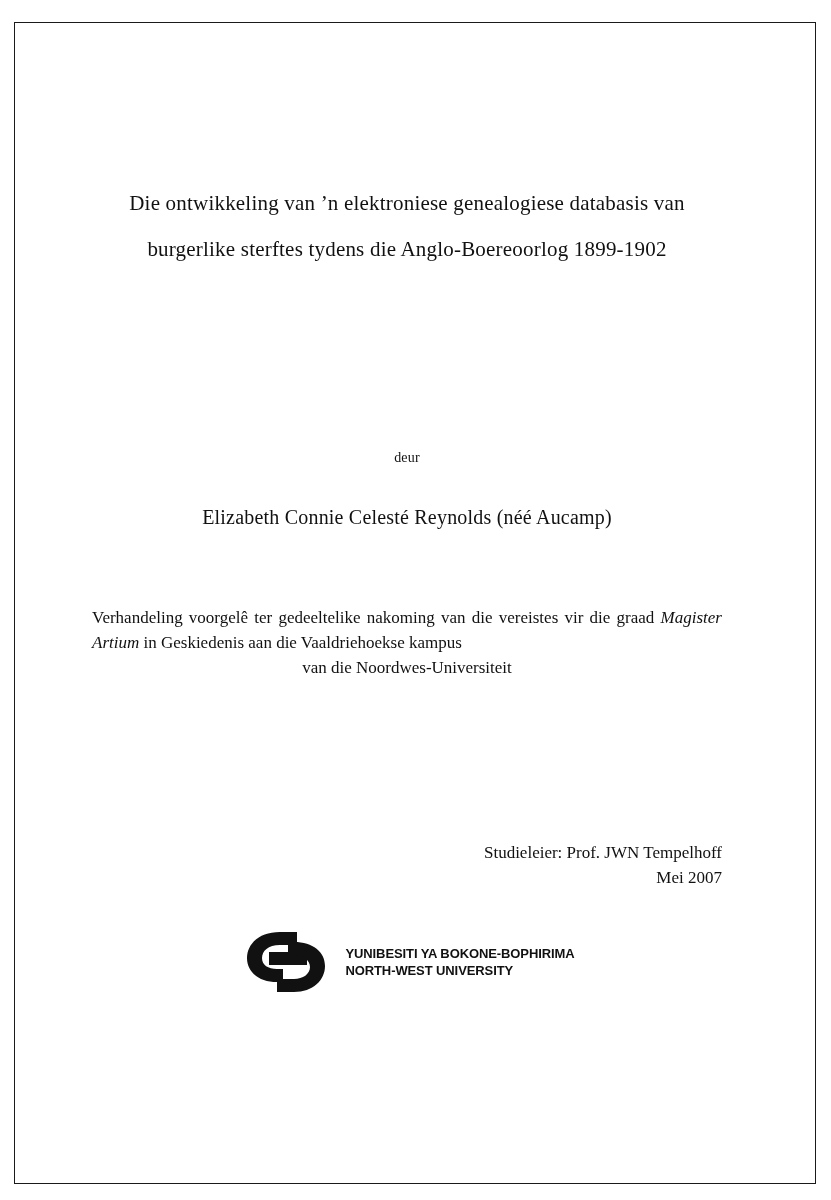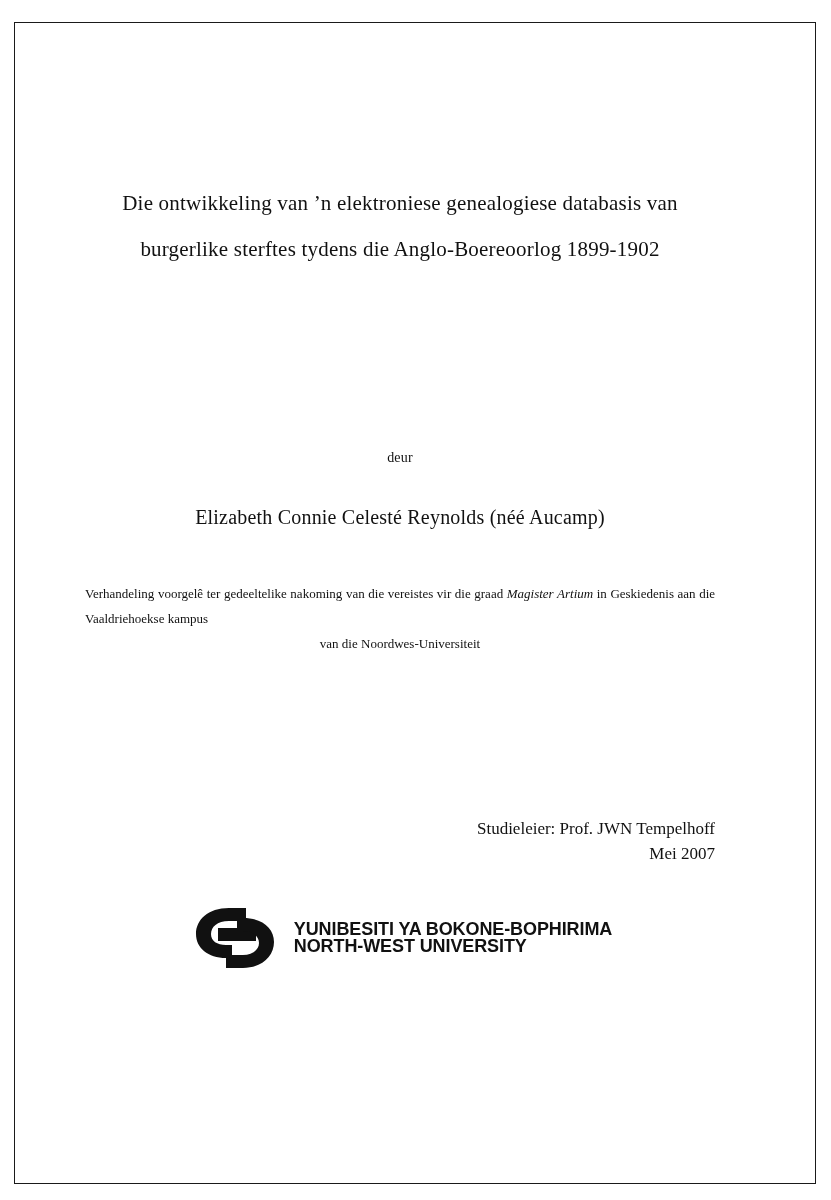--- a/index.html
+++ b/index.html
@@ -25,21 +25,21 @@
     position: absolute;
     left: 14px;
     top: 22px;
     width: 802px;
     height: 1162px;
     border: 1.5px solid #1a1a1a;
     box-sizing: border-box;
   }
   .content {
     position: absolute;
-    left: 85px;
+    left: 92px;
     top: 180px;
     width: 630px;
   }
   .title-block {
     text-align: center;
     font-size: 21px;
     line-height: 46px;
     letter-spacing: 0.2px;
   }
   .title-line {
@@ -53,22 +53,22 @@
   .deur {
     font-size: 14px;
     letter-spacing: 0.2px;
   }
   .author {
     margin-top: 40px;
     font-size: 20px;
     letter-spacing: 0.2px;
   }
   .statement {
-    margin-top: 52px;
-    font-size: 13px;
+    margin-top: 76px;
+    font-size: 17px;
     line-height: 25px;
     text-align: justify;
     text-justify: inter-word;
   }
   .statement .last-line {
     text-align: center;
   }
   .statement em {
     font-style: italic;
   }
@@ -85,21 +85,21 @@
     justify-content: center;
     gap: 10px;
   }
   .logo-mark {
     width: 96px;
     height: 72px;
     flex: 0 0 auto;
   }
   .logo-text {
     font-family: "Liberation Sans", sans-serif;
-    font-size: 18px;
+    font-size: 13px;
     line-height: 17.5px;
     font-weight: 700;
     letter-spacing: -0.1px;
     color: #111111;
     text-align: left;
     white-space: nowrap;
   }
 </style>
 </head>
 <body>

